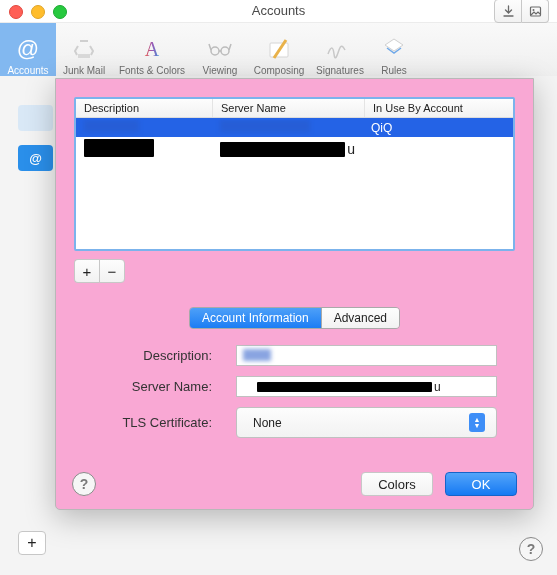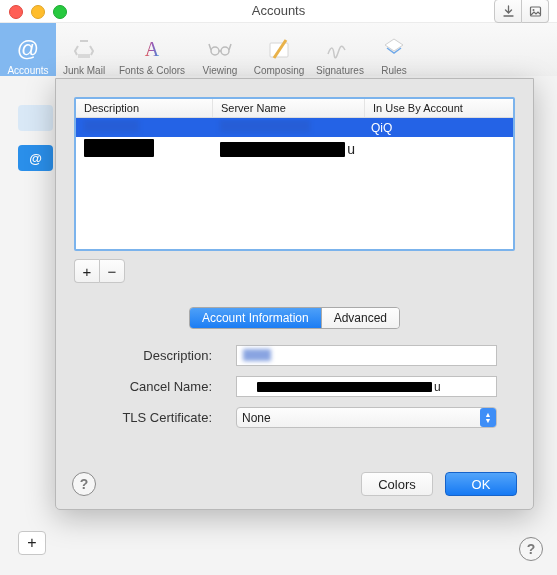--- a/index.html
+++ b/index.html
@@ -25,21 +25,21 @@
   .tb-label{line-height:12px;}
   
   .content{position:absolute;left:0;right:0;top:76px;bottom:0;background:#f4f4f4;}
   
   .bg-acct1,.bg-acct2{position:absolute;left:18px;width:35px;height:26px;border-radius:4px;}
   .bg-acct1{top:105px;background:#d9e8f6;}
   .bg-acct2{top:145px;background:#2a8fea;display:flex;align-items:center;justify-content:center;color:#fff;font-weight:bold;}
   .bg-add{position:absolute;left:18px;bottom:20px;width:26px;height:22px;border:1px solid #c7c7c7;border-radius:4px;background:#fff;display:flex;align-items:center;justify-content:center;font-size:16px;}
   .bg-help{position:absolute;right:14px;bottom:14px;}
   
-  .sheet{position:absolute;left:55px;top:78px;width:477px;height:430px;background:#e5e5e5;border:1px solid #b8b8b8;border-radius:0 0 5px 5px;box-shadow:0 8px 30px rgba(0,0,0,.25);}
+  .sheet{position:absolute;left:55px;top:78px;width:477px;height:430px;background:#f9a8d4;border:1px solid #b8b8b8;border-radius:0 0 5px 5px;box-shadow:0 8px 30px rgba(0,0,0,.25);}
   .sheet-inner{padding:18px 18px 12px 18px;}
   
   .tbl{border:2px solid #7BB3EC;border-radius:2px;background:#fff;height:150px;display:flex;flex-direction:column;overflow:hidden;}
   .thead{display:flex;background:#fff;border-bottom:1px solid #dcdcdc;font-size:11px;}
   .th{padding:3px 8px;border-right:1px solid #e4e4e4;background:linear-gradient(#fdfdfd,#f2f2f2);}
   .c1{width:120px;} .c2{width:135px;} .c3{flex:1;}
   .tr{display:flex;font-size:12px;height:19px;align-items:center;}
   .tr.sel{background:#2463e6;color:#fff;}
   .td{padding:0 8px;overflow:hidden;}
   .redact{display:inline-block;height:12px;background:#000;border-radius:1px;}
@@ -55,21 +55,21 @@
   .seg-group{display:flex;border-radius:4px;overflow:hidden;border:1px solid #a9a9a9;height:20px;}
   .seg-b{padding:0 12px;font-size:12px;display:flex;align-items:center;background:linear-gradient(#fdfdfd,#f2f2f2);}
   .seg-b.active{background:linear-gradient(#4ea0f8,#1c7df4);color:#fff;border:none;}
   .seg-b:not(:first-child){border-left:1px solid #a9a9a9;}
   
   .form{padding:0 18px;}
   .row{display:flex;align-items:center;margin-bottom:10px;}
   .lab{width:120px;text-align:right;padding-right:24px;font-size:13px;color:#333;}
   .fld{flex:1;}
   .txt{width:100%;height:21px;border:1px solid #c0c0c0;background:#fff;box-sizing:border-box;padding:0 6px;font-size:12px;position:relative;}
-  .popup{width:100%;height:21px;border:1px solid #c0c0c0;border-radius:4px;background:linear-gradient(#fdfdfd,#f2f2f2);box-sizing:border-box;padding:0 5px;font-size:12px;display:flex;align-items:center;justify-content:space-between;}
+  .popup{width:100%;height:31px;border:1px solid #c0c0c0;border-radius:4px;background:linear-gradient(#fdfdfd,#f2f2f2);box-sizing:border-box;padding:0 16px;font-size:12px;display:flex;align-items:center;justify-content:space-between;}
   .popup .arrows{width:16px;height:19px;background:#3e8ef7;border-radius:3px;margin-right:-5px;display:flex;flex-direction:column;align-items:center;justify-content:center;color:#fff;font-size:7px;line-height:6px;}
   
   .footer{position:absolute;left:0;right:0;bottom:0;height:50px;display:flex;align-items:center;justify-content:space-between;padding:0 16px;}
   .help{width:22px;height:22px;border:1.5px solid #8a8a8a;border-radius:50%;display:flex;align-items:center;justify-content:center;color:#7a7a7a;font-size:14px;font-weight:bold;background:#f6f6f6;}
   .btns{display:flex;gap:12px;}
   .btn{min-width:70px;height:22px;border:1px solid #c7c7c7;border-radius:4px;background:linear-gradient(#fdfdfd,#f2f2f2);font-size:13px;display:flex;align-items:center;justify-content:center;}
   .btn.primary{background:linear-gradient(#53a5fa,#1679f3);color:#fff;border:1px solid #1663c9;}
   
   svg{display:block;}
 </style>
@@ -227,21 +227,21 @@
       </div>
 
       <div class="form">
         <div class="row">
           <div class="lab">Description:</div>
           <div class="fld">
               <div class="txt"><span class="redact blur" style="width:28px;height:12px;margin-top:3px"></span></div>
             </div>
         </div>
         <div class="row">
-          <div class="lab">Cancel Name:</div>
+          <div class="lab">Server Name:</div>
           <div class="fld">
               <div class="txt" style="display:flex;align-items:center;padding-left:20px">
                 <span class="redact" style="width:175px;height:10px"></span>
                 <span style="margin-left:2px">u</span>
               </div>
             </div>
         </div>
         <div class="row" style="">
           <div class="lab">TLS Certificate:</div>
           <div class="fld">

